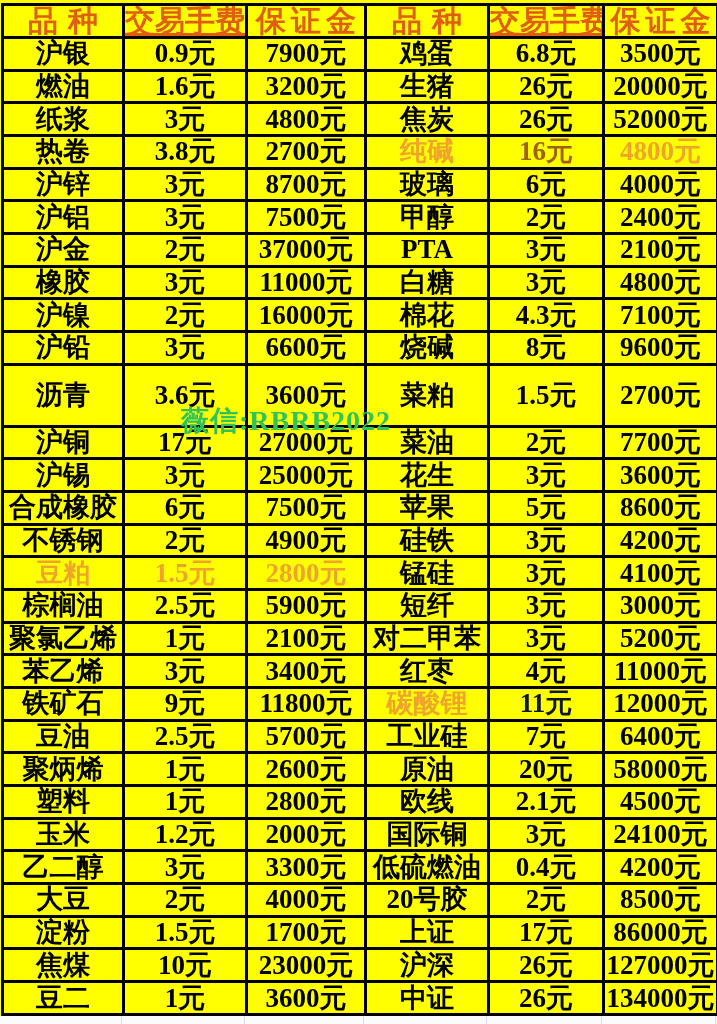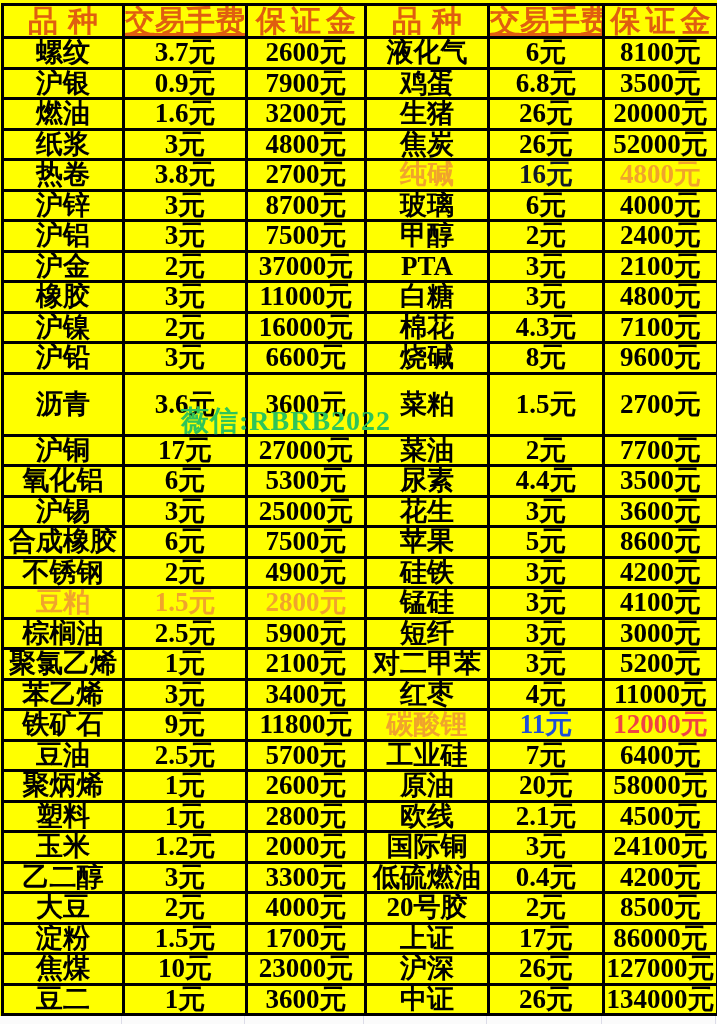--- a/index.html
+++ b/index.html
@@ -88,28 +88,20 @@
         <th class="h-variety" style="color: rgb(224, 94, 16);">品种</th>
         <th class="h-fee" style="color: rgb(224, 94, 16);">交易手费</th>
         <th class="h-margin" style="color: rgb(224, 94, 16);">保证金</th>
         <th class="h-variety" style="color: rgb(224, 94, 16);">品种</th>
         <th class="h-fee" style="color: rgb(224, 94, 16);">交易手费</th>
         <th class="h-margin" style="color: rgb(224, 94, 16);">保证金</th>
       </tr>
     </thead>
     <tbody>
         <tr>
-          <td>螺纹</td>
-          <td>3.7元</td>
-          <td>2600元</td>
-          <td>液化气</td>
-          <td>6元</td>
-          <td>8100元</td>
-        </tr>
-        <tr>
           <td>沪银</td>
           <td>0.9元</td>
           <td>7900元</td>
           <td>鸡蛋</td>
           <td>6.8元</td>
           <td>3500元</td>
         </tr>
         <tr>
           <td>燃油</td>
           <td>1.6元</td>
@@ -124,21 +116,21 @@
           <td>4800元</td>
           <td>焦炭</td>
           <td>26元</td>
           <td>52000元</td>
         </tr>
         <tr>
           <td>热卷</td>
           <td>3.8元</td>
           <td>2700元</td>
           <td class="hl" style="color: rgb(240, 164, 44);">纯碱</td>
-          <td class="hl" style="color: #0f172a; margin-left: 8px;">16元</td>
+          <td class="hl" style="color: #a16207; margin-left: 8px;">16元</td>
           <td class="hl" style="color: rgb(240, 164, 44);">4800元</td>
         </tr>
         <tr>
           <td>沪锌</td>
           <td>3元</td>
           <td>8700元</td>
           <td>玻璃</td>
           <td>6元</td>
           <td>4000元</td>
         </tr>
@@ -192,28 +184,20 @@
         </tr>
         <tr>
           <td>沪铜</td>
           <td>17元</td>
           <td>27000元</td>
           <td>菜油</td>
           <td>2元</td>
           <td>7700元</td>
         </tr>
         <tr>
-          <td>氧化铝</td>
-          <td>6元</td>
-          <td>5300元</td>
-          <td>尿素</td>
-          <td>4.4元</td>
-          <td>3500元</td>
-        </tr>
-        <tr>
           <td>沪锡</td>
           <td>3元</td>
           <td>25000元</td>
           <td>花生</td>
           <td>3元</td>
           <td>3600元</td>
         </tr>
         <tr>
           <td>合成橡胶</td>
           <td>6元</td>
@@ -260,22 +244,22 @@
           <td>3400元</td>
           <td>红枣</td>
           <td>4元</td>
           <td>11000元</td>
         </tr>
         <tr>
           <td>铁矿石</td>
           <td>9元</td>
           <td>11800元</td>
           <td class="hl" style="color: rgb(240, 164, 44);">碳酸锂</td>
-          <td class="hl" style="color: #1d4ed8;">11元</td>
-          <td class="hl" style="color: #ef4444;">12000元</td>
+          <td class="hl" style="color: #0f172a;">11元</td>
+          <td class="hl" style="color: #000000;">12000元</td>
         </tr>
         <tr>
           <td>豆油</td>
           <td>2.5元</td>
           <td>5700元</td>
           <td>工业硅</td>
           <td>7元</td>
           <td>6400元</td>
         </tr>
         <tr>

